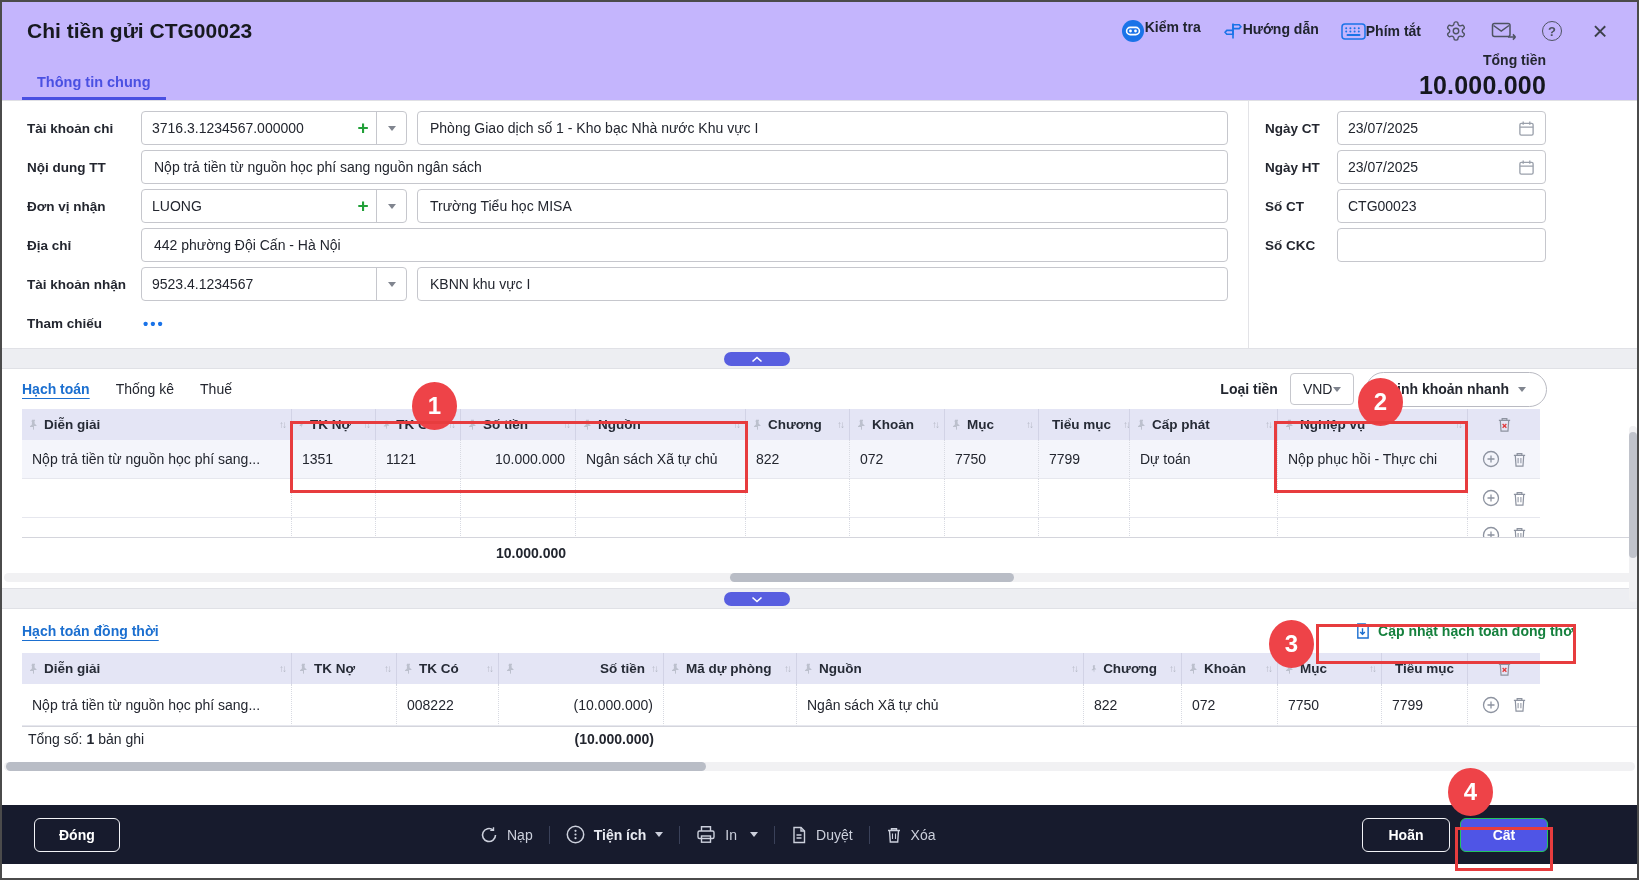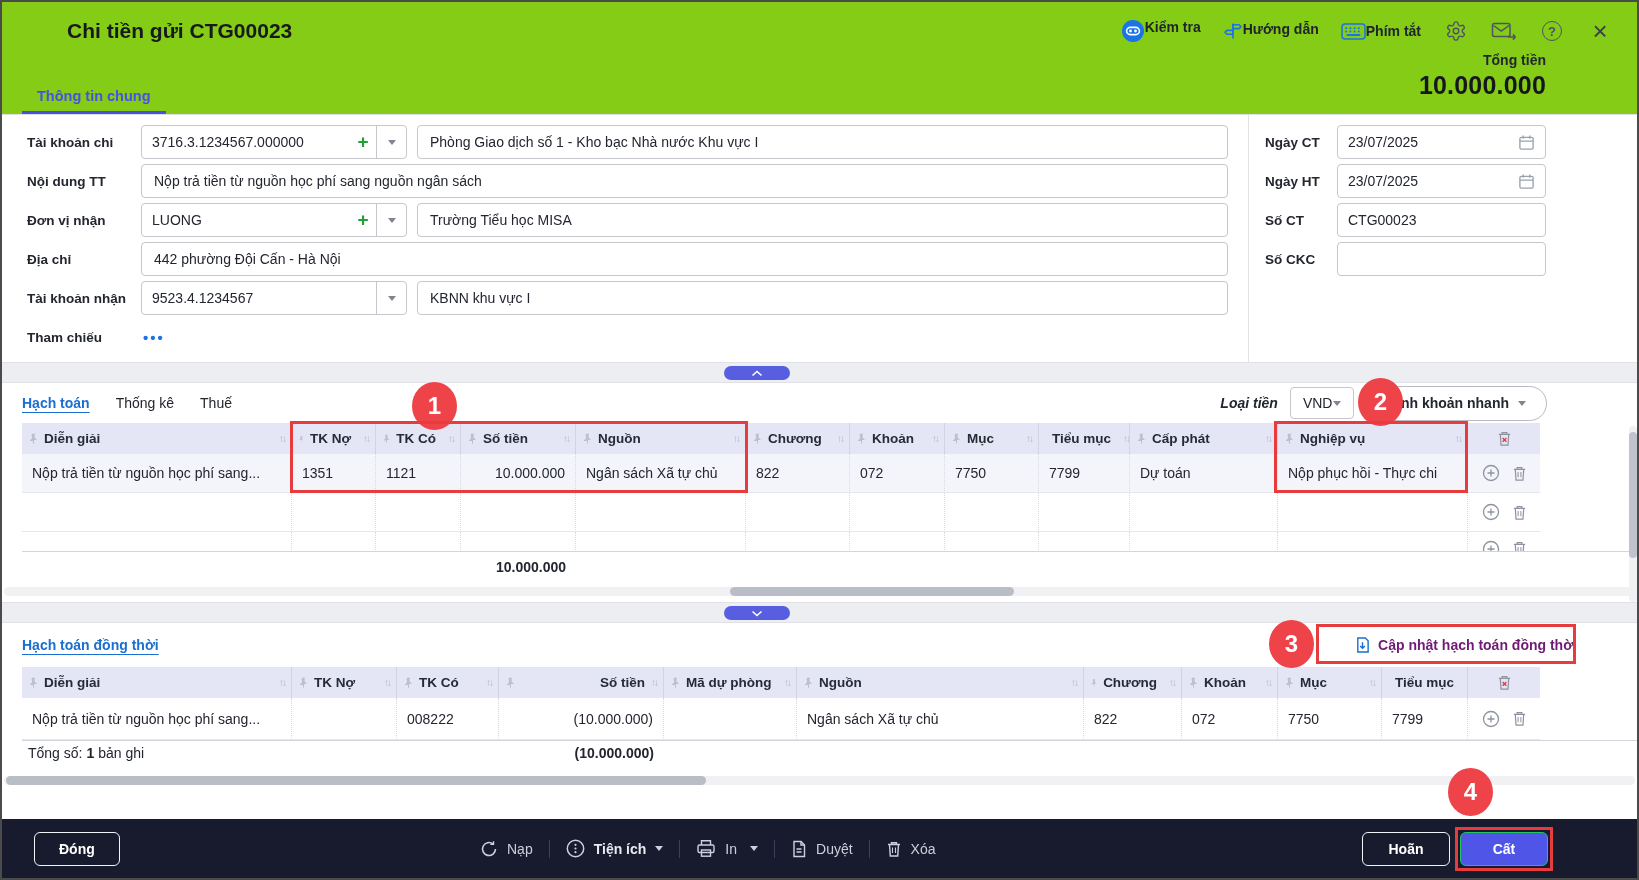--- a/index.html
+++ b/index.html
@@ -1,20 +1,20 @@
 <!DOCTYPE html>
 <html><head>
 <meta charset="utf-8">
 <style>
   * { box-sizing: border-box; margin:0; padding:0; }
   html,body { margin:0; background:#d9d9d9; font-family:"Liberation Sans", sans-serif; }
   .window { position:relative; width:1639px; height:880px; background:#fff; border:2px solid #4b4b4b; overflow:hidden; color:#22262f; }
 
   
-  .hdr { position:relative; height:113px; background:#84cc16; border-bottom:1px solid #e0e0e5;padding-left:40px; }
+  .hdr { position:relative; height:99px; background:#c4b5fd; border-bottom:1px solid #e0e0e5; }
   .hdr-top { display:flex; align-items:center; padding:16px 24px 0 25px; }
   .title { font-size:21px; font-weight:700; color:#17191f; flex:0 0 auto; }
   .hdr-actions { margin-left:auto; display:flex; align-items:center; gap:22px; }
   .hact { display:flex; align-items:flex-start; gap:0; font-size:14px; font-weight:700; color:#20242e; cursor:pointer; }
   .hicon { display:flex; align-items:center; justify-content:center; width:26px; height:26px; cursor:pointer; }
   .qm { width:20px; height:20px; border:1.7px solid #4e5362; border-radius:50%; display:flex; align-items:center; justify-content:center; font-size:13px; font-weight:700; color:#4e5362; }
   .xg { font-size:26px; line-height:20px; color:#3c404b; font-weight:400; }
   .tab { position:absolute; left:20px; bottom:0; padding:8px 15px 7px 15px; font-size:14.5px; font-weight:700; color:#4a50e2; border-bottom:3px solid #4a50e2; cursor:pointer; }
   .total-block { position:absolute; right:91px; top:50px; text-align:right; }
   .total-label { font-size:14px; font-weight:700; color:#23262f; }
@@ -42,21 +42,21 @@
 
   
   .band { position:relative; height:21px; background:#edeef2; border-top:1px solid #e0e1e6; border-bottom:1px solid #e0e1e6; }
   .pill { position:absolute; left:722px; top:3px; width:66px; height:14px; background:#585ee0; border-radius:8px; display:flex; align-items:center; justify-content:center; cursor:pointer; }
 
   
   .subtabs { height:40px; display:flex; align-items:center; padding:0 20px; background:#fff; }
   .stab { font-size:14px; color:#23262f; margin-right:26px; cursor:pointer; }
   .stab.active { color:#1b6fd0; font-weight:700; text-decoration:underline; text-underline-offset:4px; }
   .st-right { margin-left:auto; margin-right:70px; display:flex; align-items:center; gap:12px; }
-  .cur-label { font-size:14px; font-weight:700;font-style:italic; }
+  .cur-label { font-size:14px; font-weight:700; }
   .select { width:64px; height:32px; border:1px solid #c6c7cd; border-radius:4px; display:flex; align-items:center; padding:0 12px; font-size:14px; cursor:pointer; }
   .select .sp { flex:1; }
   .pillbtn { height:35px; border:1px solid #b9bac2; border-radius:18px; display:flex; align-items:center; padding:0 20px; font-size:14px; font-weight:700; color:#23262f; gap:9px; cursor:pointer; background:#fff; }
 
   
   .t1, .t2 { display:grid; margin-left:20px; }
   .t1 { grid-template-columns:270px 84px 85px 115px 170px 104px 95px 94px 91px 148px 190px 72px; }
   .t2 { grid-template-columns:270px 105px 102px 165px 133px 287px 98px 96px 104px 86px 72px; }
   .thead { height:31px; }
   .th { background:#e4e5f5; border-right:1px solid #d2d3e6; display:flex; align-items:center; padding:0 6px 0 7px; font-size:13.5px; font-weight:700; color:#262b36; gap:6px; overflow:hidden; cursor:pointer; }
@@ -84,21 +84,21 @@
   .sbar { position:relative; height:21px; padding-top:6px; background:#fff; }
   .sbar .track { position:relative; height:9px; margin:0 2px; background:#f1f1f3; border-radius:5px; }
   .sbar .thumb { position:absolute; top:0; height:9px; background:#b9bdc6; border-radius:5px; cursor:pointer; }
   .sbar2 { height:12px; }
   .vscroll { position:absolute; left:1627px; top:424px; width:8px; height:176px; background:#f1f1f3; border-radius:4px; }
   .vscroll .vthumb { position:absolute; left:0; top:6px; width:8px; height:126px; background:#c0c3cb; border-radius:4px; cursor:pointer; }
 
   
   .simhead { height:44px; display:flex; align-items:center; padding:0 60px 0 20px; background:#fff; }
   .simtitle { font-size:14px; font-weight:700; color:#1b6fd0; text-decoration:underline; text-underline-offset:4px; cursor:pointer; }
-  .upd { margin-left:auto; display:flex; align-items:center; gap:8px; font-size:14px; font-weight:700; color:#701a75; cursor:pointer; }
+  .upd { margin-left:auto; display:flex; align-items:center; gap:8px; font-size:14px; font-weight:700; color:#15803d; cursor:pointer; }
 
   .spacer { height:33px; background:#fff; }
 
   
   .toolbar { position:relative; height:59px; background:#171b2d; display:flex; align-items:center; }
   .tbtn { height:34px; border-radius:6px; display:flex; align-items:center; justify-content:center; font-size:14px; font-weight:600; cursor:pointer; padding:0 24px; }
   .tbtn.ghost { border:1px solid #f2f3f7; color:#fff; background:transparent; }
   .tbtn.primary { background:#4f55e6; color:#fff; border:1px solid #22c55e; width:88px; }
   .tb-close { margin-left:32px;text-align:center; }
   .tb-center { position:absolute; left:478px; display:flex; align-items:center; }

